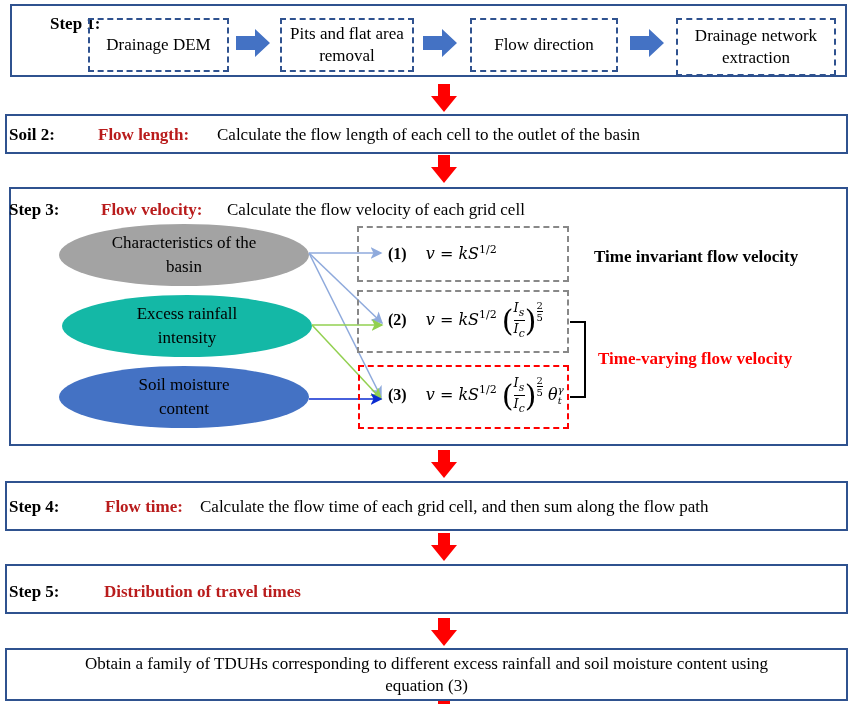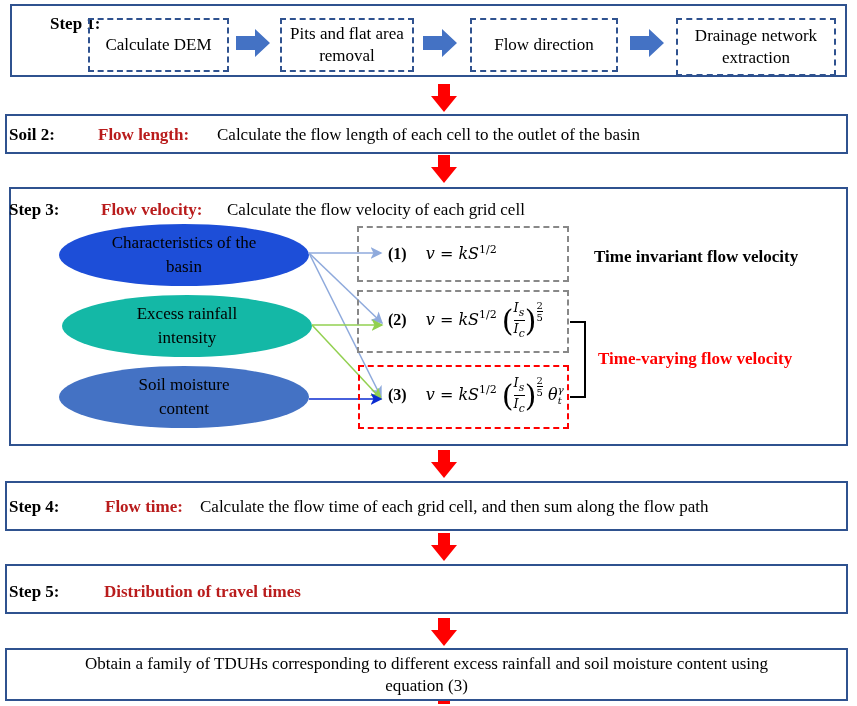--- a/index.html
+++ b/index.html
@@ -23,21 +23,21 @@
   .frac .bar { border-top:1px solid #000; width:100%; }
   .paren { font-size:30px; vertical-align:middle; font-weight:200; }
   sup { font-size:11px; }
 </style>
 </head>
 <body>
 
 <div class="box" style="left:10px;top:4px;width:837px;height:73px;">
   <span class="step-label" style="left:2px;top:8px;margin-left:36px;">Step 1:</span>
   <div class="dbox" style="left:76px;top:12px;width:141px;height:54px;">
-    <span>Calculate DEM</span>
+    <span>Drainage DEM</span>
   </div>
   <div class="dbox" style="left:268px;top:12px;width:134px;height:54px;">
     <span>Pits and flat area removal</span>
   </div>
   <div class="dbox" style="left:664px;top:12px;width:160px;height:58px;">
     <span>Drainage network extraction</span>
   </div>
   <div class="dbox" style="left:458px;top:12px;width:148px;height:54px;">
     <span>Flow direction</span>
   </div>
@@ -63,21 +63,21 @@
   <span class="blue-title" style="left:85px;top:9px;">Flow length:</span>
   <span class="desc" style="left:210px;top:9px;">Calculate the flow length of each cell to the outlet of the basin</span>
 </div>
 
 <div class="box" style="left:9px;top:187px;width:839px;height:259px;">
   <span class="step-label" style="left:-2px;top:11px;">Step 3:</span>
   <span class="blue-title" style="left:84px;top:11px;">Flow velocity:</span>
   <span class="desc" style="left:216px;top:11px;">Calculate the flow velocity of each grid cell</span>
 </div>
 
-<div class="ell" style="left:59px;top:224px;width:250px;height:62px;background:#1d4ed8;">
+<div class="ell" style="left:59px;top:224px;width:250px;height:62px;background:#a3a3a3;">
   <span style="width:160px;">Characteristics of the basin</span>
 </div>
 <div class="ell" style="left:62px;top:295px;width:250px;height:62px;background:#14b8a6;">
   <span style="width:140px;">Excess rainfall intensity</span>
 </div>
 <div class="ell" style="left:59px;top:366px;width:250px;height:62px;background:#4472c4;">
   <span style="width:130px;">Soil moisture content</span>
 </div>
 
 <svg class="abs" style="left:0;top:0;" width="857" height="706">

